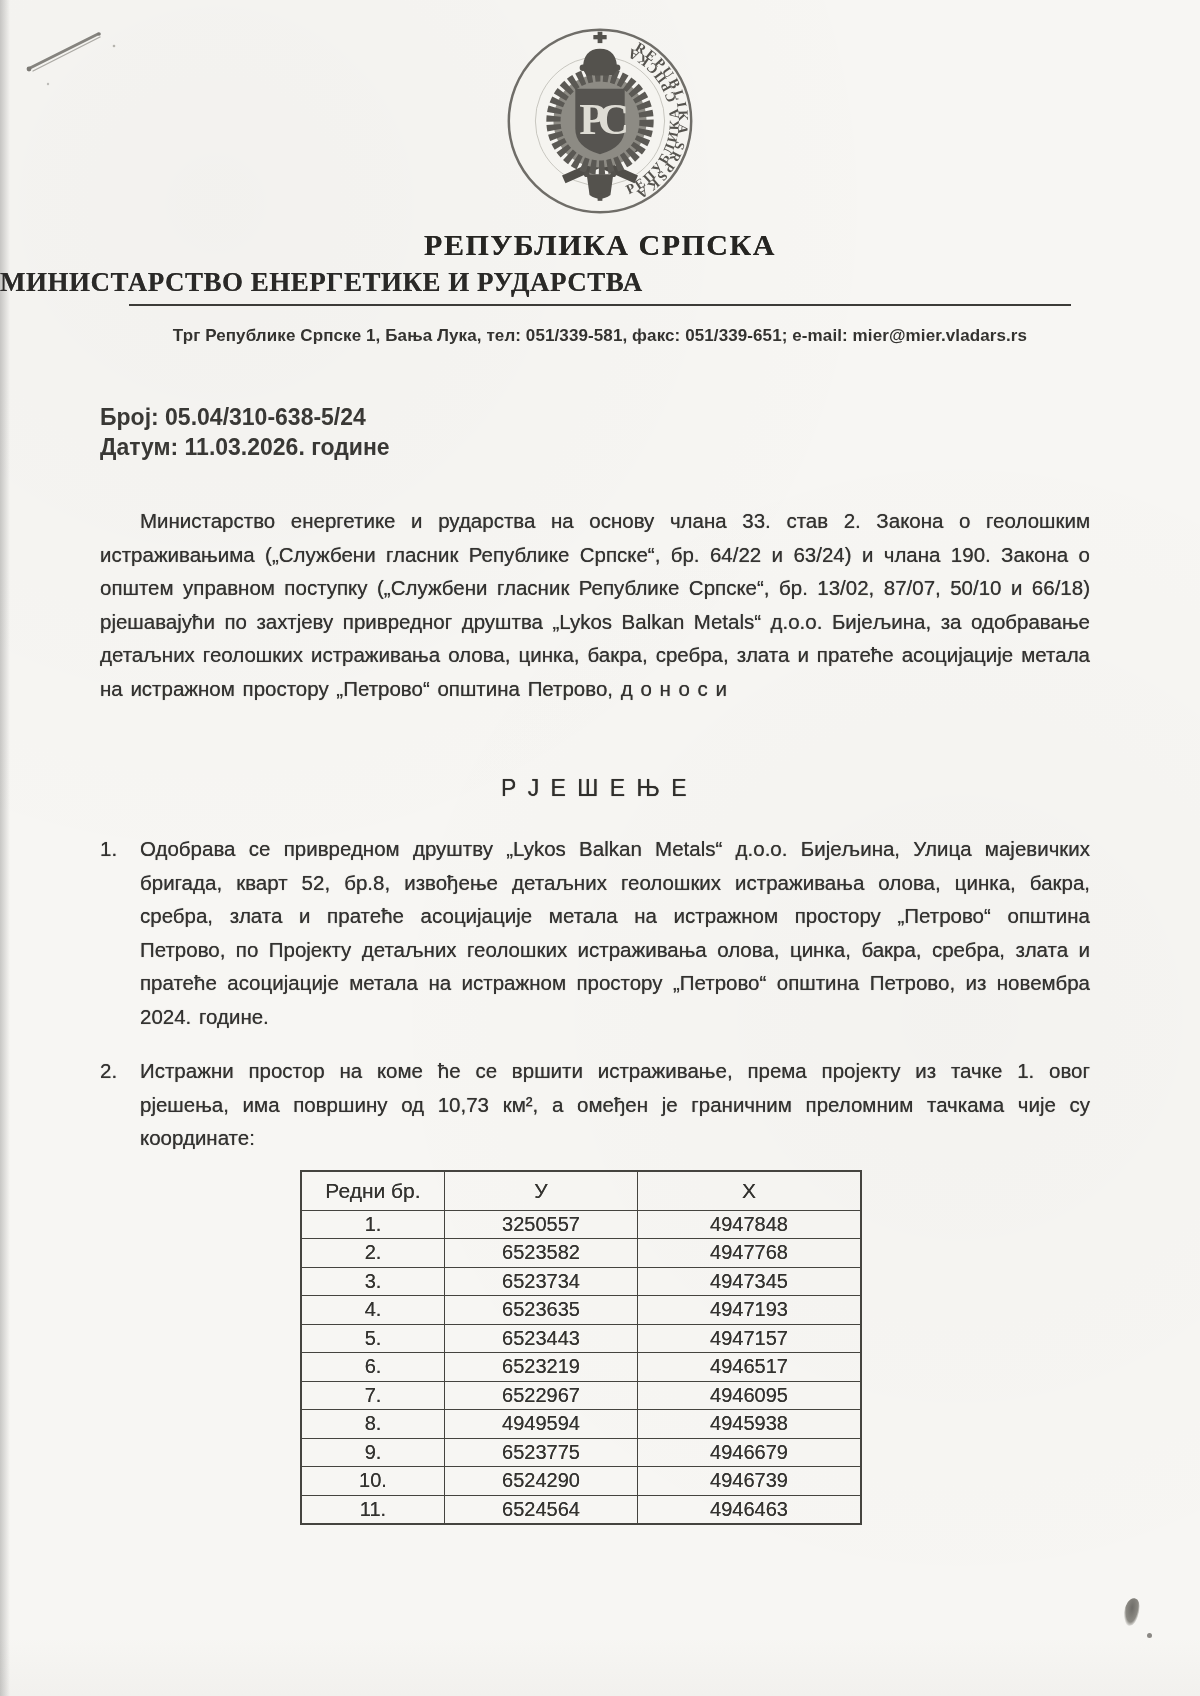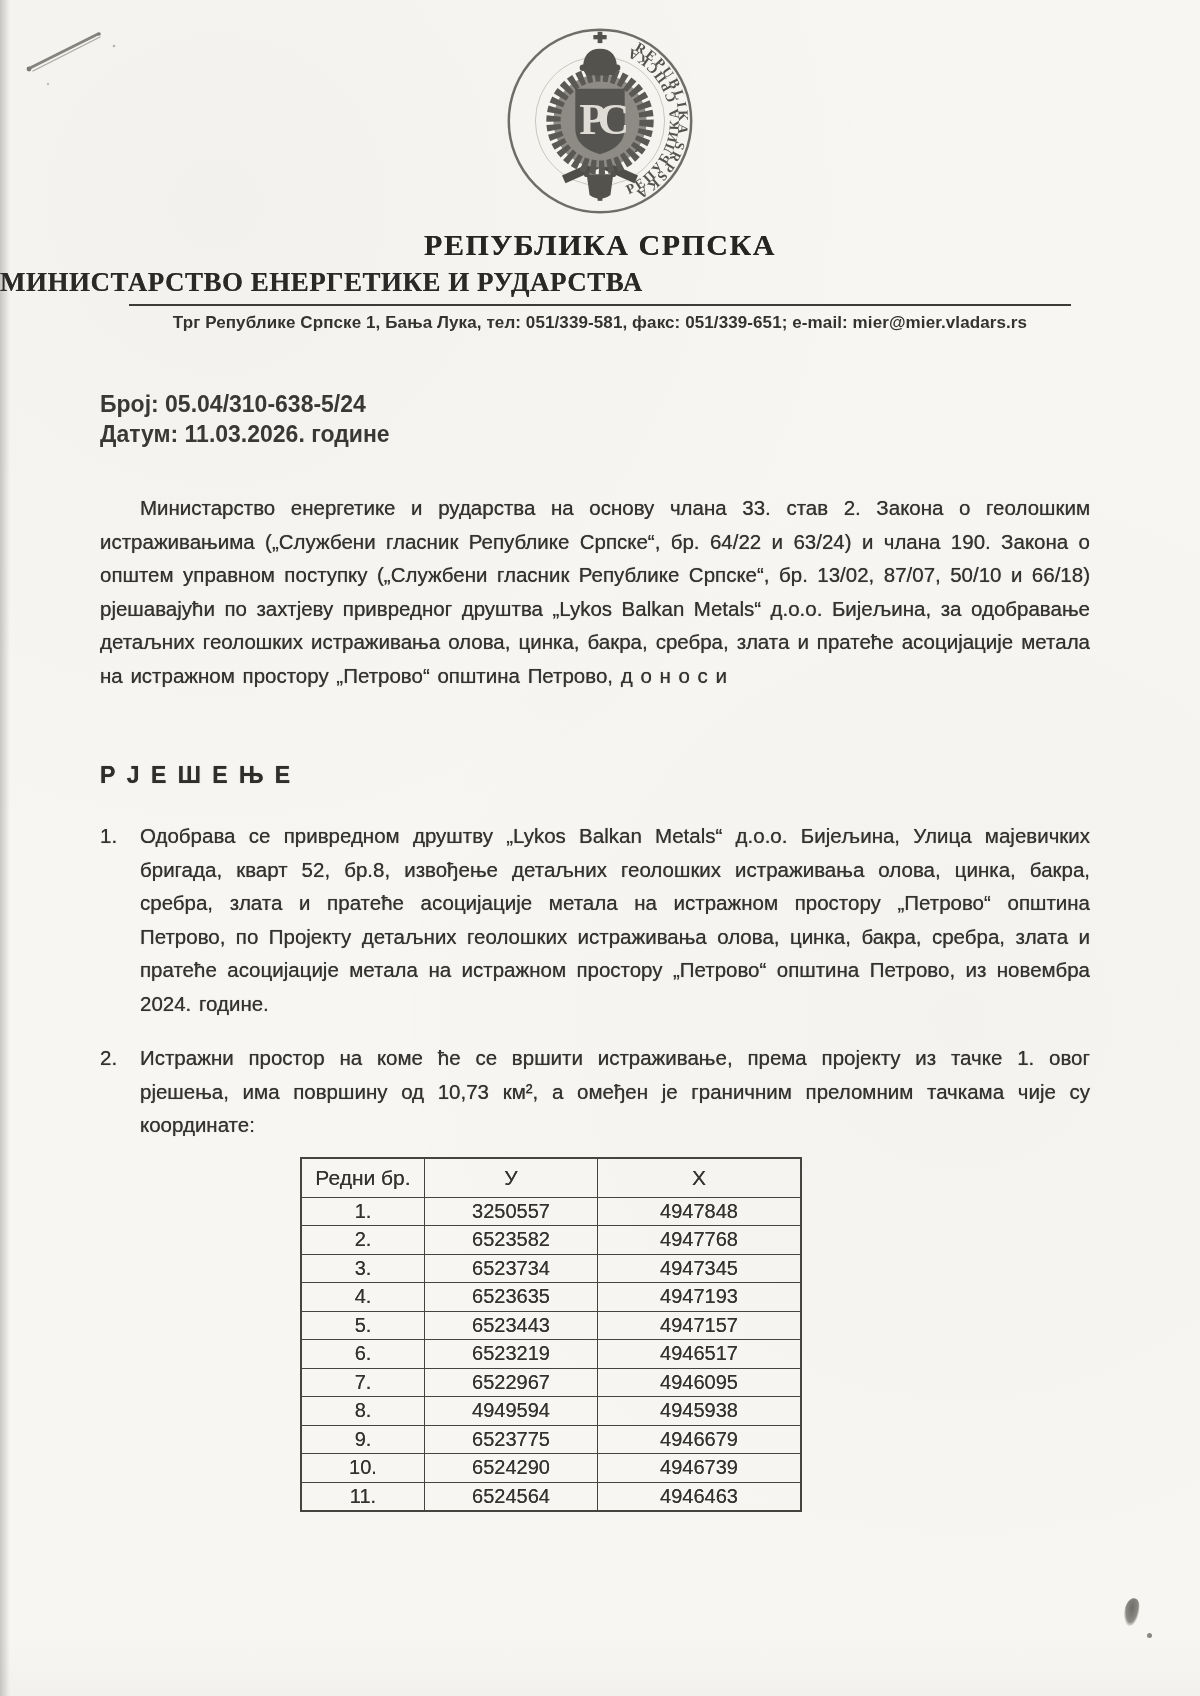--- a/index.html
+++ b/index.html
@@ -44,38 +44,38 @@
     text-shadow:0 0 0.6px rgba(38,37,34,.8);
   }
   .hdr-ministry{
     margin-top:5px;
     font-family:"Liberation Serif", serif;font-weight:600;
     font-size:27px;letter-spacing:0.5px;color:#2a2927;
     text-shadow:0 0 0.5px rgba(42,41,39,.7);
   }
   .hdr-rule{width:942px;margin:6px auto 0;border:0;border-top:2.6px solid #3c3b38;}
   .hdr-contact{
-    margin-top:7px;text-align:center;
+    margin-top:20px;text-align:center;
     font-size:17px;font-weight:700;color:#343330;
     letter-spacing:0.1px;
   }
   .content{padding:0 110px 0 100px;}
   .meta{margin-top:56px;font-size:23px;font-weight:700;line-height:30px;color:#393835;}
   .para{
     margin:42px 0 0 0;
     font-size:20.5px;line-height:33.5px;
     text-align:justify;text-align-last:left;
     text-indent:40px;
     color:#333230;
     text-shadow:0 0 0.7px rgba(51,50,48,.85);
     word-spacing:2px;
   }
   .decision-heading{
-    margin-top:70px;text-align:left;
-    font-size:23px;font-weight:700;letter-spacing:2.5px;
+    margin-top:70px;text-align:center;
+    font-size:23px;font-weight:400;letter-spacing:2.5px;
     color:#2f2e2b;text-shadow:0 0 0.7px rgba(47,46,43,.9);
   }
   .items{margin-top:30px;}
   .item{display:flex;gap:13px;margin-top:21px;}
   .item-num{
     flex:0 0 27px;font-size:20.5px;line-height:33.5px;
     color:#333230;text-shadow:0 0 0.7px rgba(51,50,48,.85);
   }
   .item-text{
     flex:1;font-size:20.5px;line-height:33.5px;
@@ -85,21 +85,21 @@
   }
   table.coords{
     margin:15px 0 0 200px;
     border-collapse:collapse;
     font-size:20px;color:#33322f;
     text-shadow:0 0 0.6px rgba(51,50,47,.85);
   }
   table.coords th, table.coords td{
     border:1.8px solid #45443f;
     text-align:center;vertical-align:middle;
-    padding:0 2px;
+    padding:0 12px;
   }
   table.coords{border:2.4px solid #45443f;}
   table.coords th{height:38px;font-weight:400;font-size:21px;}
   table.coords td{height:27.5px;font-weight:400;}
   .col-num{width:118px;}
   .col-y{width:168px;}
   .col-x{width:198px;}
 </style>
 </head>
 <body>

